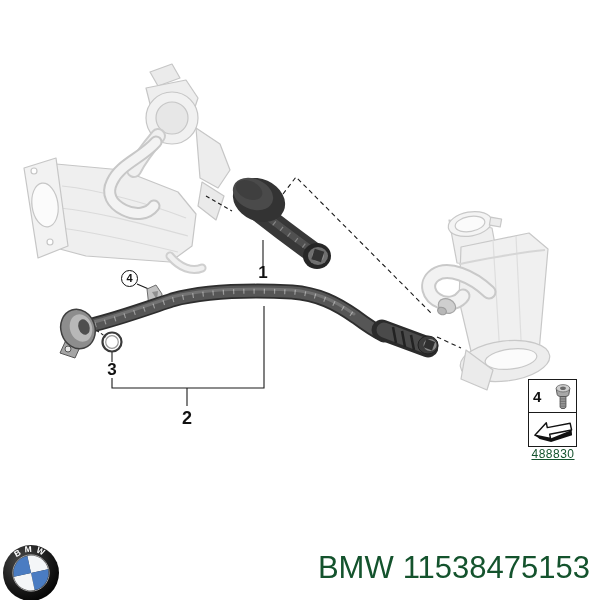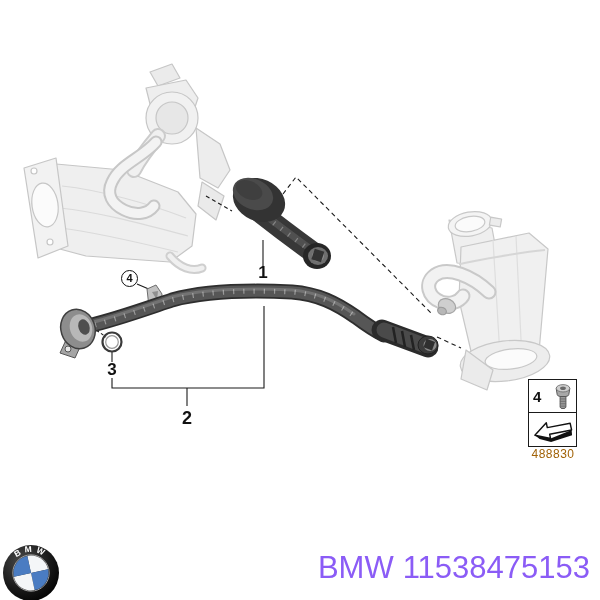--- a/index.html
+++ b/index.html
@@ -22,25 +22,25 @@
     border:1.4px solid #1a1a1a;box-sizing:border-box;background:#fff;
   }
   .legend-top{
     height:33px;border-bottom:1.4px solid #1a1a1a;box-sizing:border-box;
     display:flex;align-items:center;justify-content:space-between;padding:0 3px 0 4px;
   }
   .legend-num{font-weight:bold;font-size:15px;color:#111;}
   .legend-bottom{height:33px;display:flex;align-items:center;justify-content:center;}
   .legend-code{
     position:absolute;left:520px;top:447px;width:66px;text-align:center;
-    font-size:12px;color:#a16207;letter-spacing:0.5px;
+    font-size:12px;color:#14532d;letter-spacing:0.5px;text-decoration:underline;
   }
   .brand-line{
     position:absolute;right:10px;top:552px;font-size:31px;line-height:31px;
-    color:#8b5cf6;white-space:nowrap;
+    color:#14532d;white-space:nowrap;
   }
   .brand-line .gap{display:inline-block;width:9px;}
   #logo{position:absolute;left:2px;top:544px;}
 </style>
 </head>
 <body>
 
 <div id="stage">
 
   <svg id="art" width="600" height="600" viewBox="0 0 600 600">

